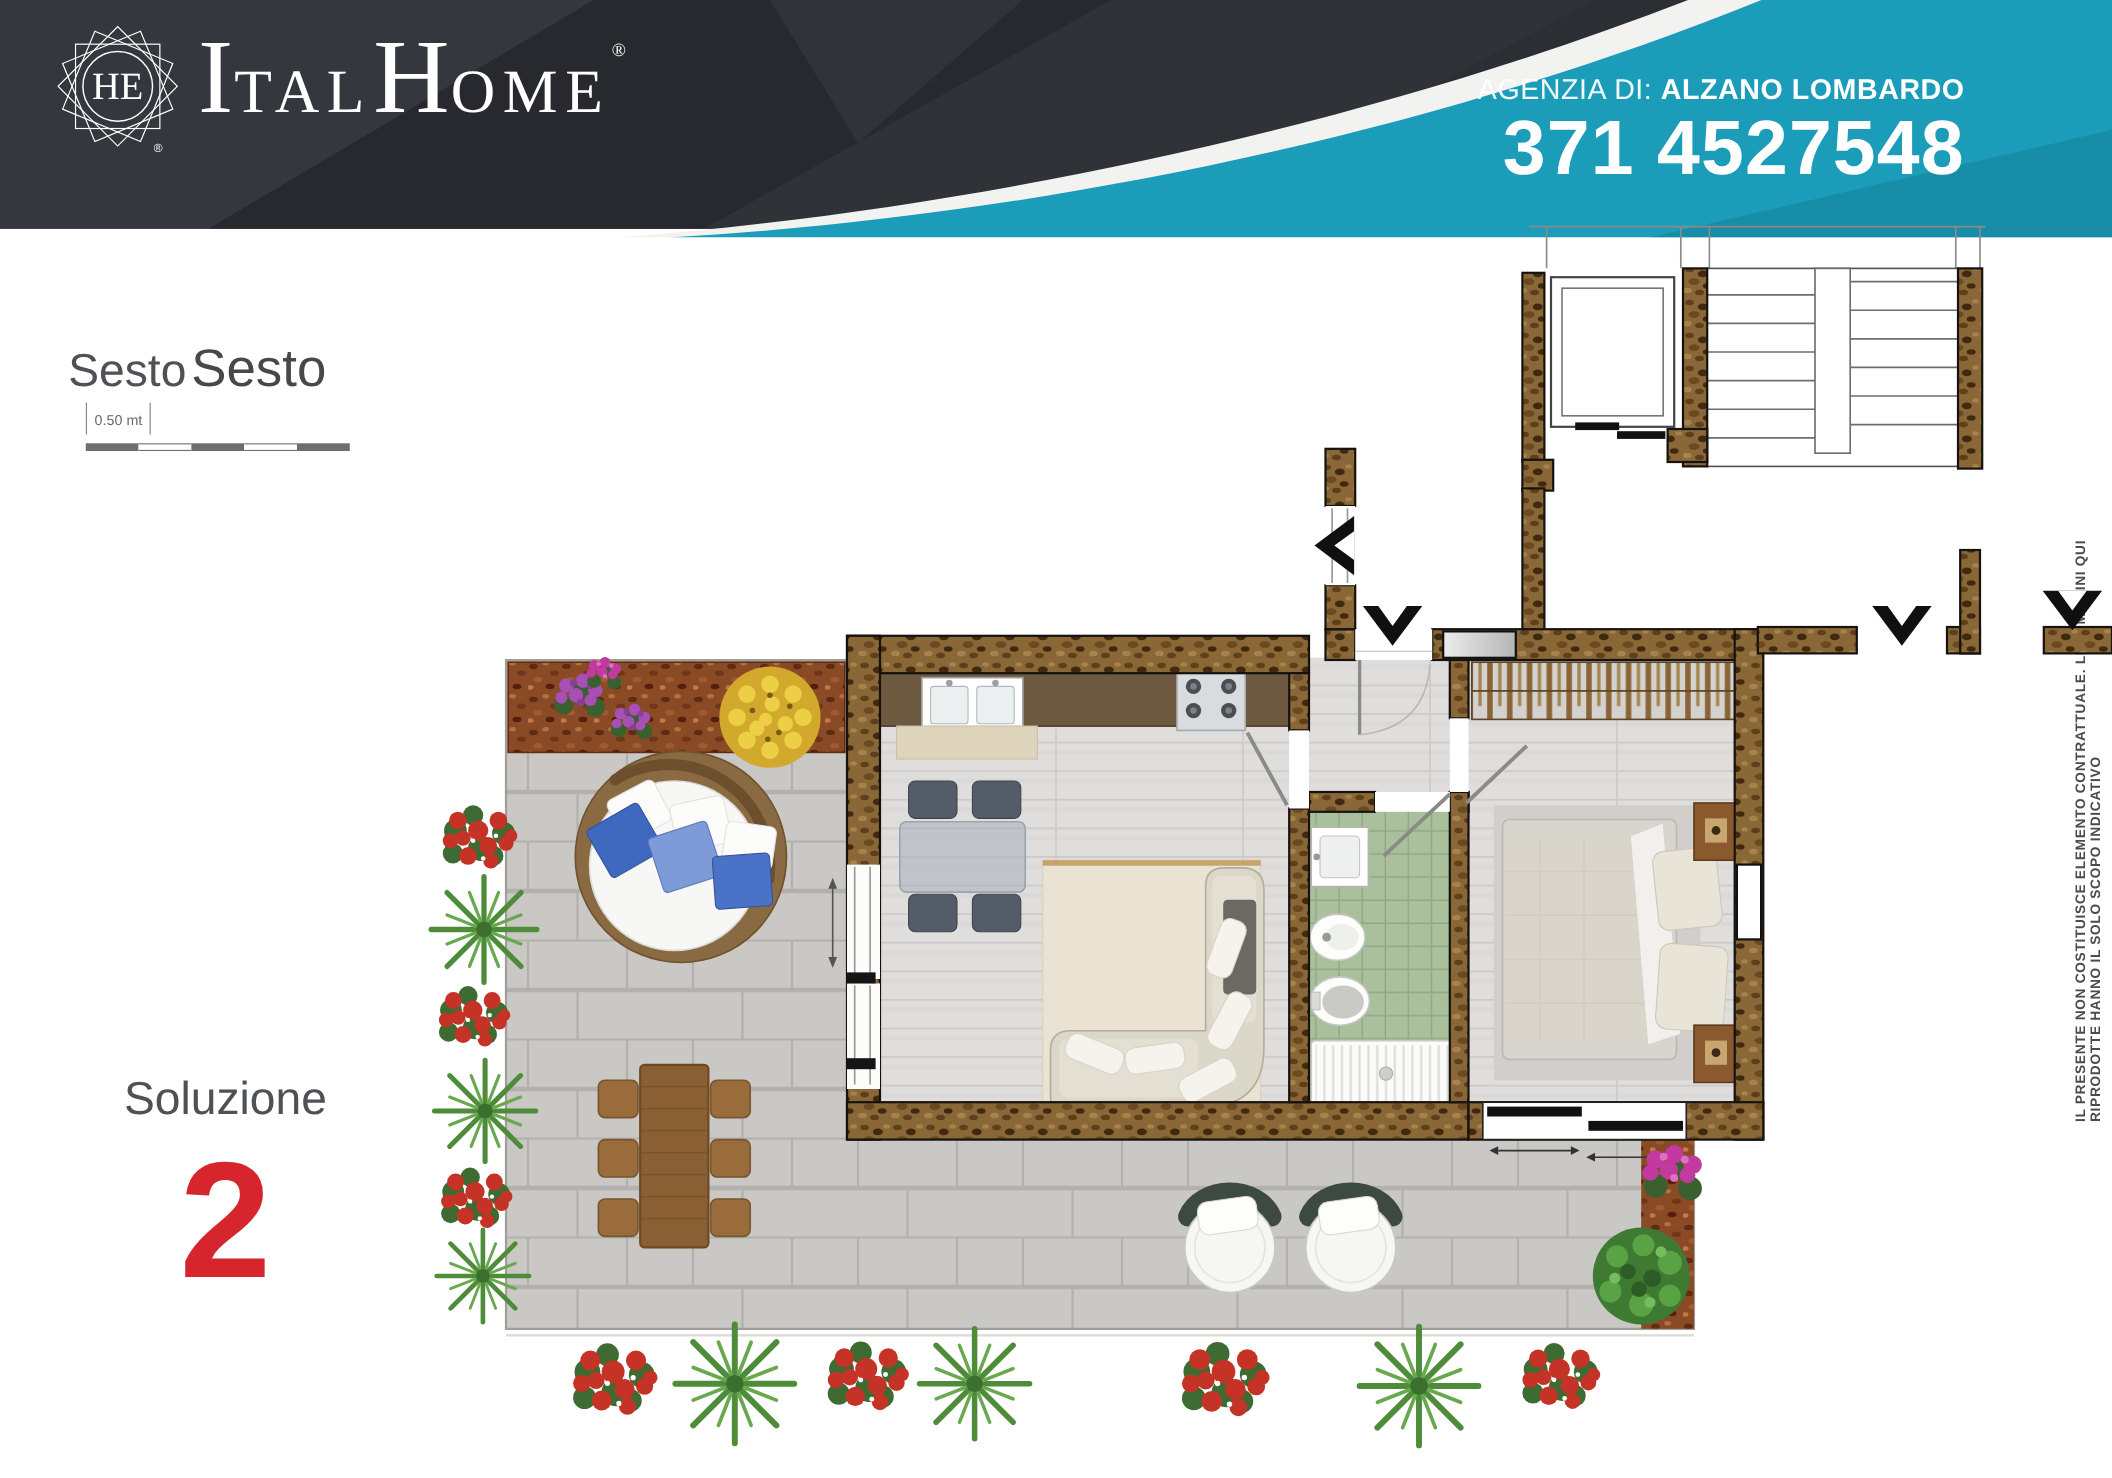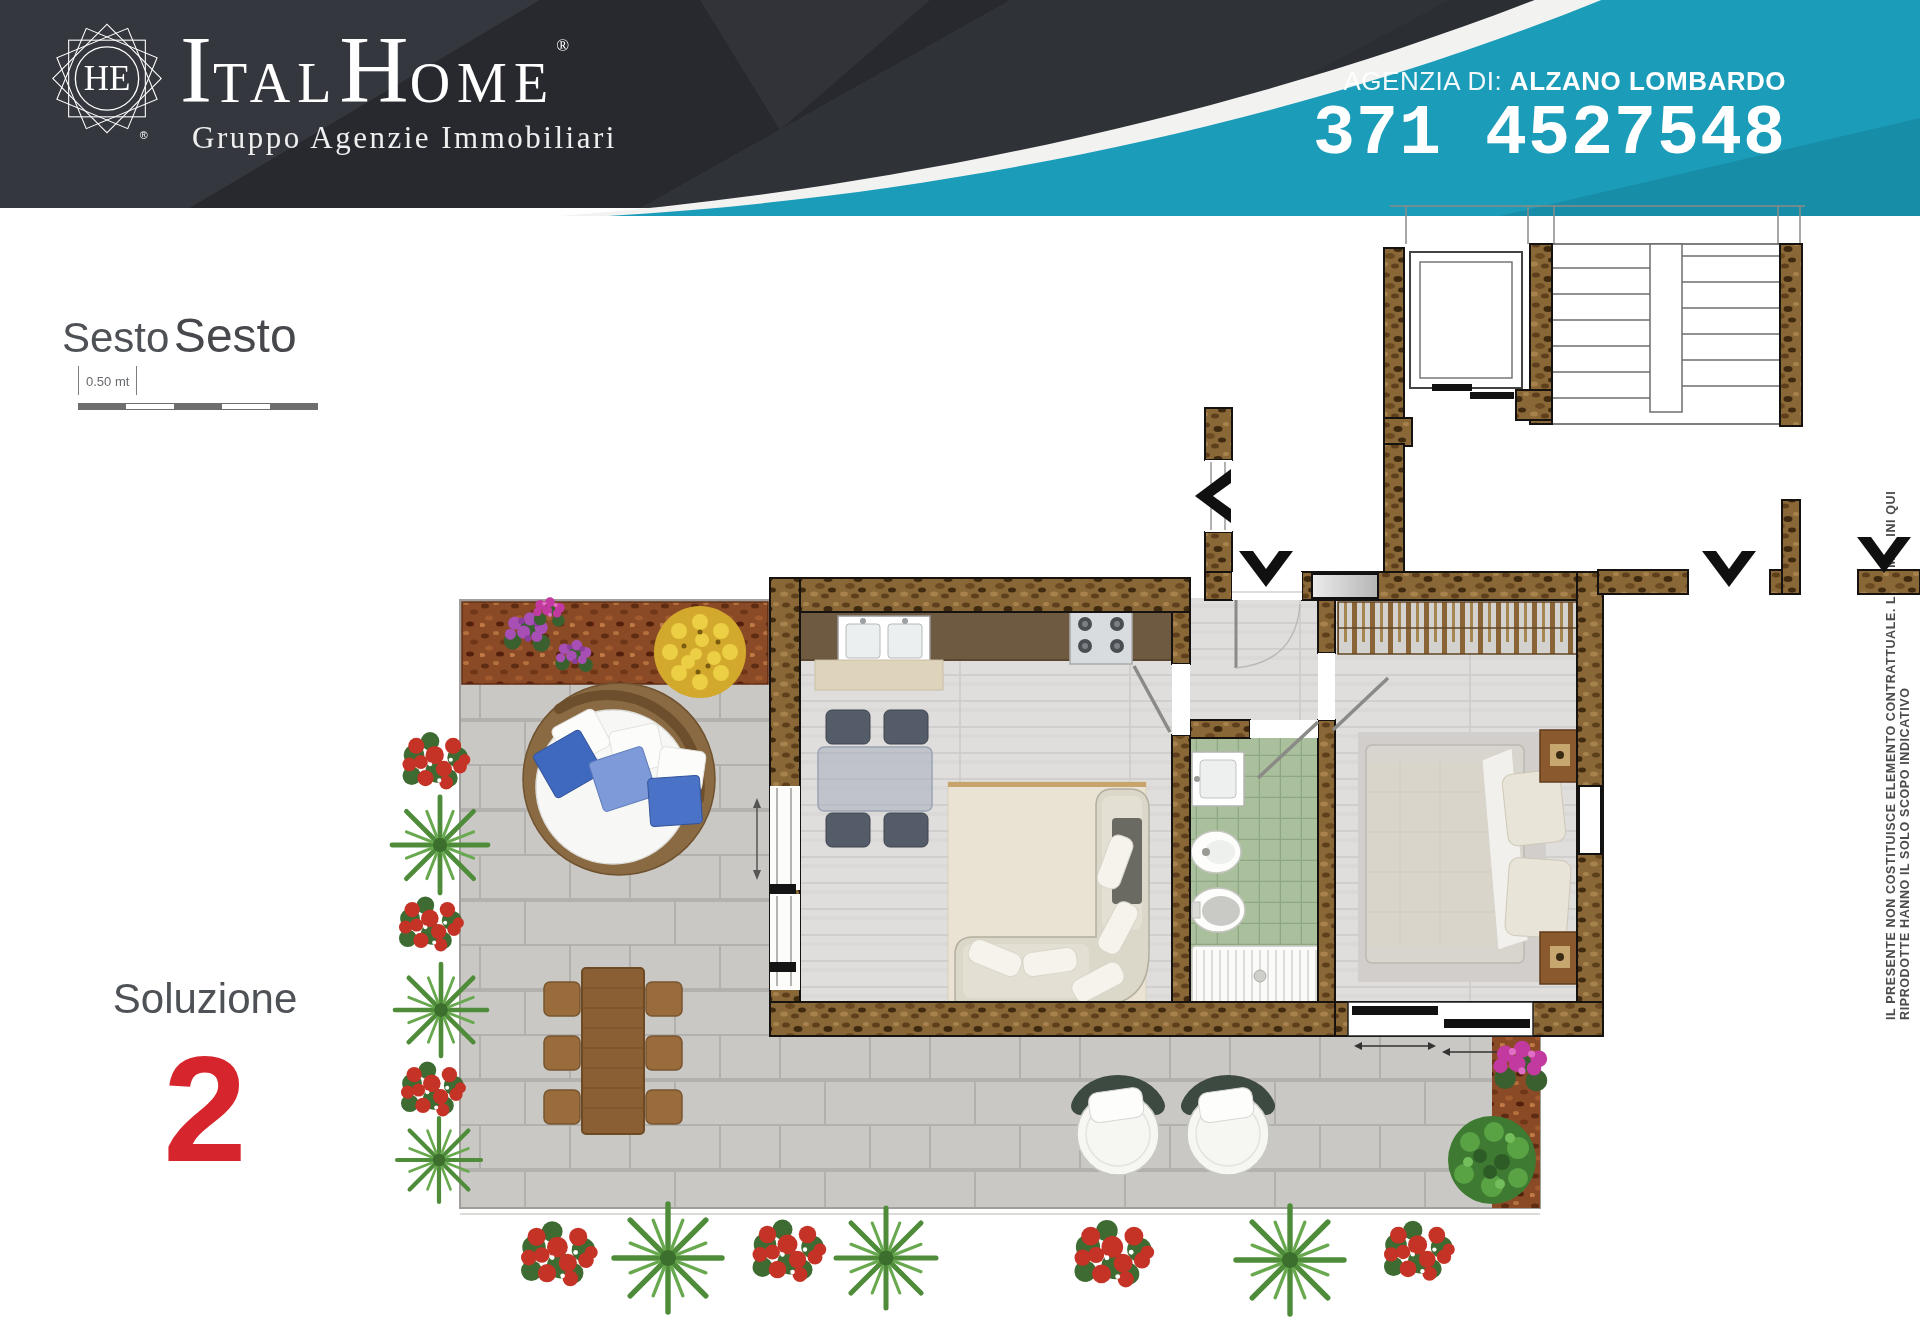--- a/index.html
+++ b/index.html
@@ -14,21 +14,21 @@
   .brand-text{position:absolute;left:136px;top:10px;}
   .brand-line{display:inline-flex;align-items:baseline;font-family:"Liberation Serif",serif;color:#fff;white-space:nowrap;}
   .brand-lg{font-size:96px;line-height:1;}
   .brand-sm{font-size:56px;letter-spacing:7px;line-height:1;margin:0 1px;}
   .brand-reg{font-size:17px;align-self:flex-start;margin-top:14px;}
   .tagline{font-family:"Liberation Serif",serif;font-size:31px;letter-spacing:2.5px;color:#efefef;margin-top:2px;padding-left:12px;white-space:nowrap;}
   .agency{position:absolute;right:134px;top:66px;text-align:right;color:#fff;}
   .agency-line1{font-size:26px;letter-spacing:.5px;}
   .agency-line1 .lab{font-weight:normal;opacity:.95;text-align:right;}
   .agency-line1 .nam{font-weight:bold;}
-  .agency-phone{font-size:70px;font-weight:bold;letter-spacing:1px;line-height:1.02;margin-top:2px;font-family:Liberation Mono, monospace;}
+  .agency-phone{font-size:70px;font-weight:bold;letter-spacing:1px;line-height:1.02;margin-top:2px;}
 
   
   .floor-title{position:absolute;left:62px;top:308px;color:#4e5156;white-space:nowrap;}
   .floor-title .p1{font-size:42px;}
   .floor-title .p2{font-size:48px;font-weight:normal;color:#46484c;}
   .scale-widget{position:absolute;left:58px;top:366px;width:244px;margin-left:20px;}
   .scale-label{display:inline-block;border-left:1px solid #7a7d81;border-right:1px solid #7a7d81;
                padding:8px 7px 6px 7px;font-size:13px;color:#66696e;}
   .scale-bar{display:flex;width:240px;height:7px;margin-top:8px;}
   .scale-bar .seg{flex:1;}
@@ -75,21 +75,20 @@
       <text x="44" y="72" text-anchor="middle" font-size="13" fill="#fff">®</text>
     </svg>
     <div class="brand-text">
       <span class="brand-line">
         <span class="brand-lg">I</span>
           <span class="brand-sm">TAL</span>
           <span class="brand-lg">H</span>
           <span class="brand-sm">OME</span>
           <span class="brand-reg">®</span>
       </span>
-      <div class="tagline">Gruppo Agenzie Immobiliari</div>
     </div>
   </div>
 
   <div class="agency">
     <div class="agency-line1">
       <span class="lab">AGENZIA DI:</span>
       <span class="nam">ALZANO LOMBARDO</span>
     </div>
     <div class="agency-phone">371 4527548</div>
   </div>

